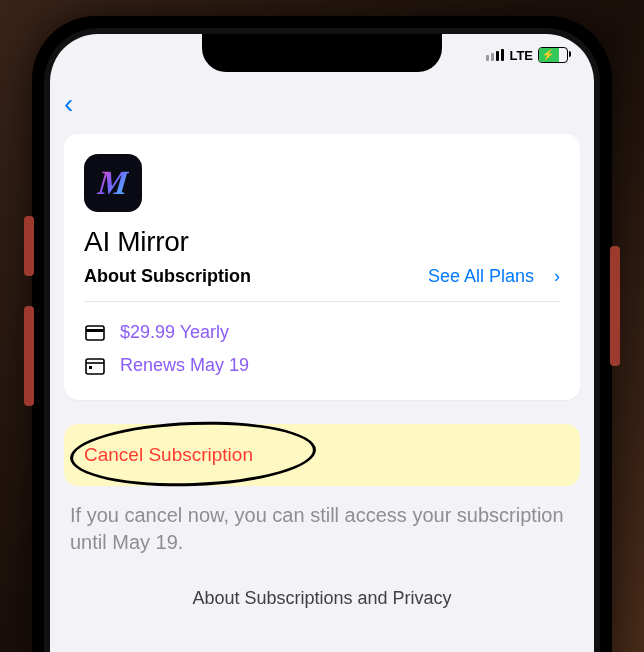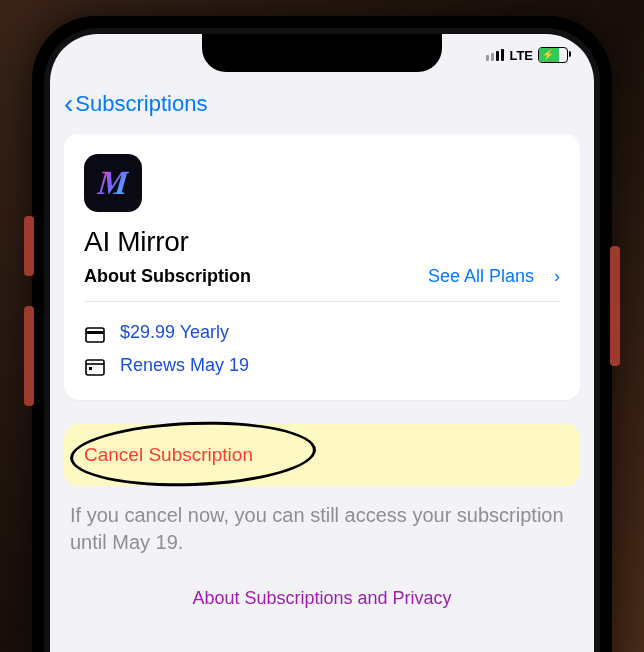--- a/index.html
+++ b/index.html
@@ -108,22 +108,22 @@
     letter-spacing:-.3px;margin-bottom:8px;
   }
   .plan-row{
     display:flex;justify-content:space-between;align-items:center;
     padding-bottom:14px;border-bottom:1px solid #e5e5ea;margin-bottom:14px;
   }
   .plan-name{font-size:18px;font-weight:600;color:#000;}
   .see-all{color:#007aff;font-size:18px;display:flex;align-items:center;gap:20px;cursor:pointer;}
   .see-all .sm-chev{font-size:18px;}
   .detail-row{
-    display:flex;align-items:flex-end;gap:14px;
-    font-size:18px;color:#1d4ed8;
+    display:flex;align-items:center;gap:14px;
+    font-size:18px;color:#8b5cf6;
     padding:6px 0;
   }
   .ico{width:22px;display:flex;justify-content:center;color:#000;}
   .cancel-card{
     background:#fef9c3;border-radius:14px;
     margin-top:24px;
     padding:20px;
     position:relative;
   }
   .cancel-btn{
@@ -140,21 +140,21 @@
     transform:rotate(-2deg);
   }
   .cancel-info{
     margin-top:16px;
     font-size:20px;color:#8e8e93;
     line-height:1.35;
     padding:0 6px;
   }
   .footer-link{
     text-align:center;
-    color:#a21caf;
+    color:#404040;
     font-size:18px;
     margin-top:32px;
     cursor:pointer;
   }
 </style>
 </head>
 <body>
 
 <div class="phone">
   <div class="side-btn sb-left1"></div>
@@ -180,21 +180,20 @@
                 <span class="bolt">⚡</span>
               </div>
           </div>
         </div>
       </div>
 
       <div class="content">
 
         <div class="nav-back">
           <span class="chev">‹</span>
-          <span>Subscriptions</span>
         </div>
 
         <div class="card">
           <div class="app-icon">
             <span class="m-logo">M</span>
           </div>
           <div class="app-title">AI Mirror</div>
 
           <div class="plan-row">
             <span class="plan-name">About Subscription</span>

